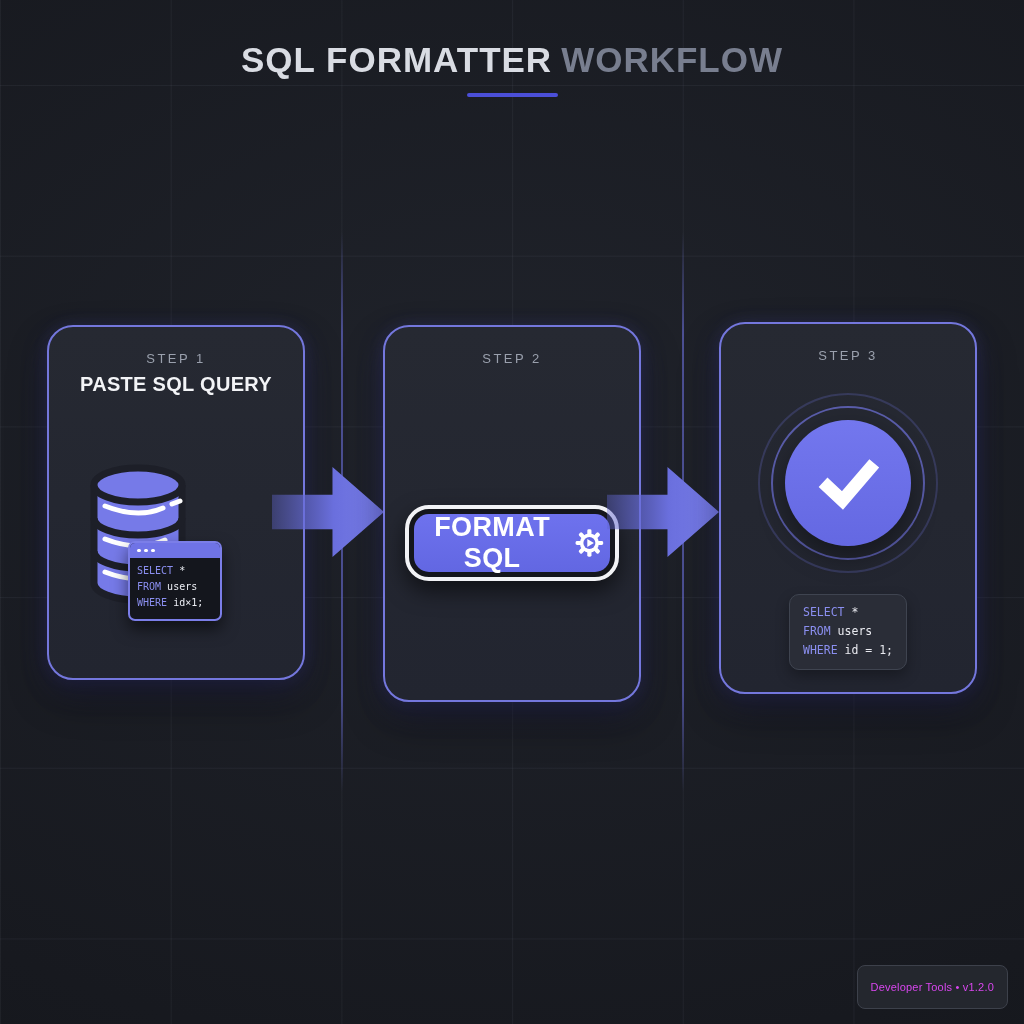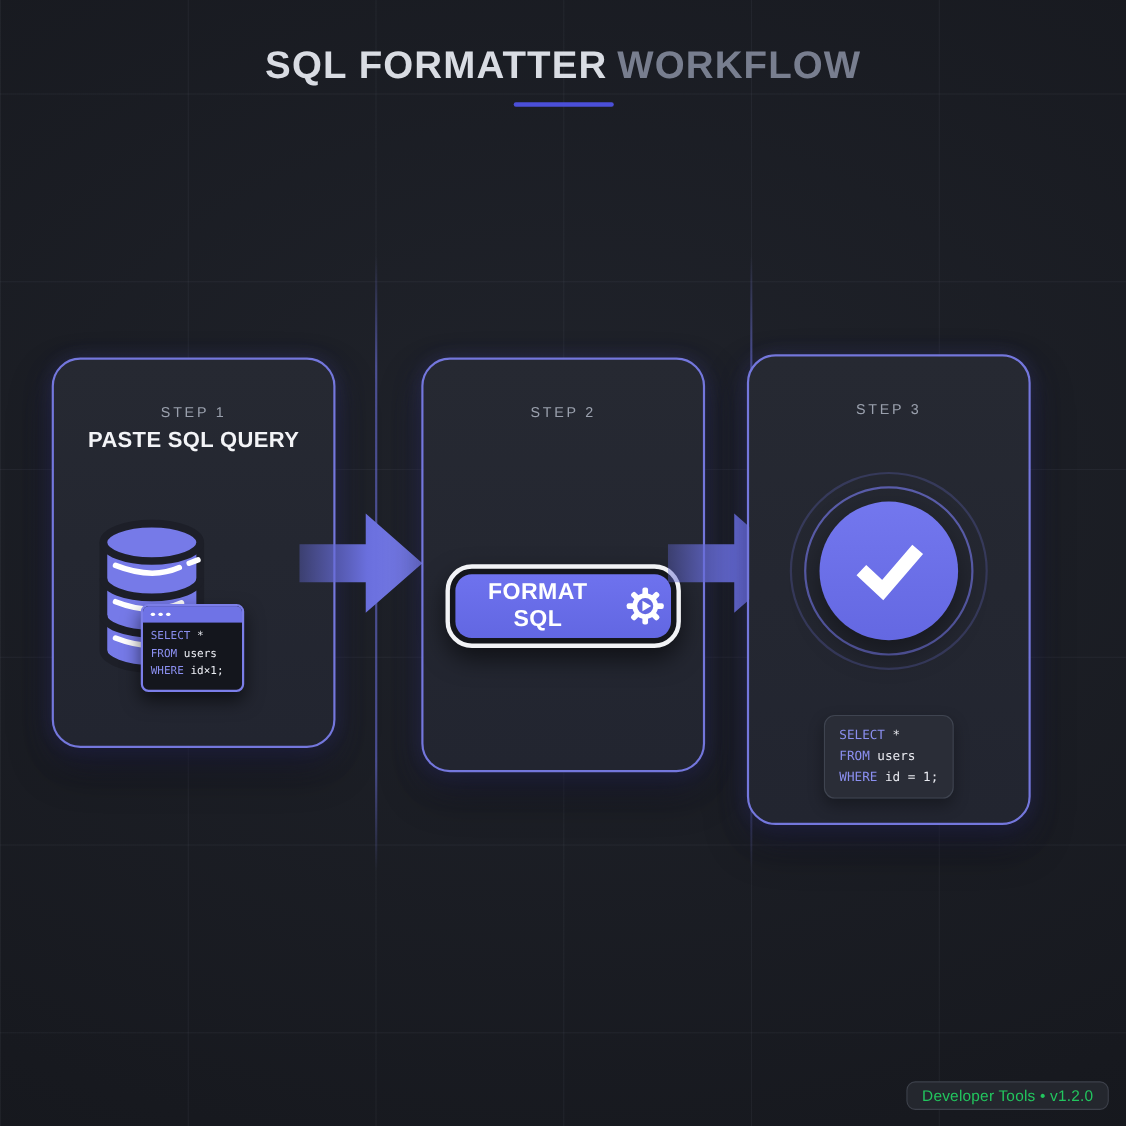--- a/index.html
+++ b/index.html
@@ -34,23 +34,23 @@
   
   .card{
     position:absolute;box-sizing:border-box;
     background:linear-gradient(180deg,#262932 0%,#222530 100%);
     border:2px solid #7477dd;border-radius:26px;
     box-shadow:0 18px 38px rgba(0,0,0,0.45), 0 10px 30px -4px rgba(99,102,241,0.28), 0 0 16px rgba(99,102,241,0.12);
     display:flex;flex-direction:column;align-items:center;
   }
   .card1{left:47px;top:325px;width:258px;height:355px;}
   .card2{left:383px;top:325px;width:258px;height:377px;}
-  .card3{left:679px;top:322px;width:258px;height:428px;}
-
-  .step-label{margin-top:40px;font-size:13px;font-weight:500;letter-spacing:2.5px;color:#9aa0ad;}
+  .card3{left:719px;top:322px;width:258px;height:372px;}
+
+  .step-label{margin-top:24px;font-size:13px;font-weight:500;letter-spacing:2.5px;color:#9aa0ad;}
   .step-heading{margin-top:7px;font-size:20px;font-weight:bold;letter-spacing:0.3px;color:#f3f4f7;white-space:nowrap;}
   .icon-zone{flex:1;display:flex;align-items:center;justify-content:center;width:100%;}
   .step-desc{font-size:15px;line-height:1.42;color:#c9ccd4;text-align:center;max-width:222px;margin:0 0 30px;}
   .card3 .step-desc{margin-bottom:14px;}
 
   
   .db-composite{position:relative;width:212px;height:172px;transform:translateY(8px);}
   .db-svg{position:absolute;left:8px;top:0;}
   .mini-window{
     position:absolute;left:58px;top:82px;width:94px;box-sizing:border-box;
@@ -74,21 +74,21 @@
 
   
   .fmt-ring{
     border:4px solid #f2f3f6;border-radius:24px;padding:5px;background:#14161c;
     box-shadow:0 10px 22px rgba(0,0,0,0.55);transform:translateY(10px);
   }
   .fmt-btn{
     display:flex;align-items:center;justify-content:center;gap:11px;
     width:196px;height:58px;border:none;cursor:pointer;
     background:linear-gradient(180deg,#6e72ee 0%,#6267e2 100%);border-radius:15px;
-    color:#fff;font-family:"Liberation Sans", sans-serif;font-size:21px;font-weight:bold;letter-spacing:0.4px;
+    color:#fff;font-family:"Liberation Sans", sans-serif;font-size:27px;font-weight:bold;letter-spacing:0.4px;
   }
 
   
   .check-wrap{position:relative;width:154px;height:154px;transform:translateY(4px);}
   .check-wrap::before{content:"";position:absolute;inset:0;border:2px solid rgba(118,122,235,0.65);border-radius:50%;}
   .check-wrap::after{content:"";position:absolute;inset:-13px;border:2px solid rgba(118,122,235,0.22);border-radius:50%;}
   .check-circle{
     position:absolute;inset:14px;border-radius:50%;
     background:linear-gradient(180deg,#7377ee 0%,#6468e2 100%);
     box-shadow:0 12px 26px rgba(0,0,0,0.38);
@@ -100,21 +100,21 @@
     box-sizing:border-box;margin-bottom:22px;
     background:rgba(43,47,56,0.85);border:1px solid #3f4450;border-radius:10px;
     padding:8px 13px 9px;box-shadow:0 6px 14px rgba(0,0,0,0.3);
   }
   .code-block .code-line{font-family:"DejaVu Sans Mono", monospace;font-size:11.5px;line-height:1.65;color:#e9eaf0;white-space:pre;}
 
   
   .footer-badge{
     position:absolute;right:16px;bottom:15px;
     background:#24272e;border:1px solid #3d414b;border-radius:8px;
-    padding:4px 13px;font-size:14px;color:#22c55e;letter-spacing:0.2px;
+    padding:15px 13px;font-size:11px;color:#d946ef;letter-spacing:0.2px;
   }
 </style>
 </head>
 <body>
 
 <div class="grid"></div>
 <div class="vline v1"></div>
 <div class="vline v2"></div>
 
 <div class="header">

